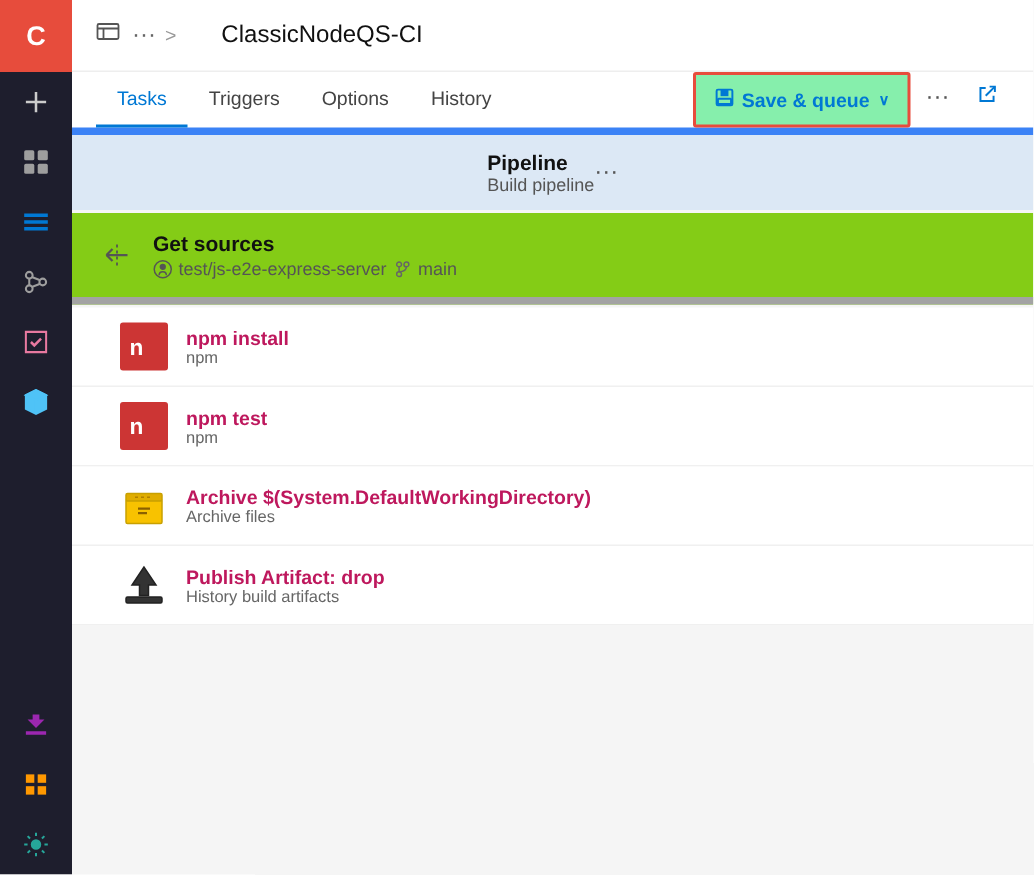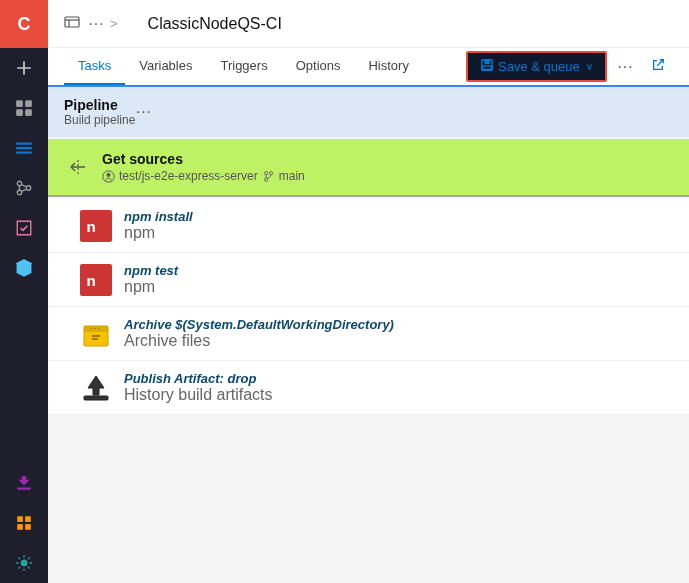--- a/index.html
+++ b/index.html
@@ -95,23 +95,22 @@
     .topbar-breadcrumb .title {
       font-size: 16px;
       font-weight: 400;
       color: #111;
       margin-left: 24px;
     }
 
     
     .nav-tabs {
       display: flex;
-      align-items: center;
       padding: 0 16px;
-      border-bottom: 2px solid #3b82f6;
+      border-bottom: 5px solid #3b82f6;
       background: #fff;
       gap: 0;
     }
     .nav-tab {
       padding: 10px 14px;
       color: #444;
       cursor: pointer;
       font-size: 13px;
       border-bottom: 2px solid transparent;
       white-space: nowrap;
@@ -122,25 +121,25 @@
       font-weight: 500;
     }
     .nav-spacer { flex: 1; }
     .save-queue-btn {
       display: flex;
       align-items: center;
       gap: 4px;
       padding: 5px 12px;
       border: 2px solid #e74c3c;
       border-radius: 2px;
-      background: #0f172a;
+      background: #86efac;
       color: #0078d4;
       cursor: pointer;
       font-size: 13px;
-      font-weight: 400;
+      font-weight: 700;
     }
     .save-queue-btn .save-icon {
       color: #0078d4;
       font-size: 14px;
     }
     .save-queue-btn .chevron {
       color: #0078d4;
       font-size: 10px;
       margin-left: 2px;
     }
@@ -164,46 +163,46 @@
       background: #f5f5f5;
       padding: 0;
     }
 
     
     .pipeline-section {
       background: #dce8f5;
       padding: 10px 16px;
       display: flex;
       align-items: center;
-      justify-content: flex-start;
+      justify-content: center;
       margin-bottom: 2px;
     }
     .pipeline-info .pipeline-title {
       font-weight: 600;
       font-size: 14px;
       color: #111;
     }
     .pipeline-info .pipeline-sub {
       font-size: 12px;
       color: #555;
     }
     .pipeline-more {
       color: #555;
       cursor: pointer;
       font-size: 16px;
     }
 
     
     .get-sources-section {
-      background: #bef264;
+      background: #84cc16;
       padding: 12px 16px;
       display: flex;
       align-items: center;
       gap: 10px;
-      border-bottom: 2px solid #a3a3a3;
+      border-bottom: 5px solid #a3a3a3;
       margin-bottom: 2px;
     }
     .get-sources-icon {
       width: 28px;
       height: 28px;
       display: flex;
       align-items: center;
       justify-content: center;
       color: #666;
     }
@@ -284,25 +283,24 @@
       width: 32px;
       height: 32px;
       display: flex;
       align-items: center;
       justify-content: center;
       border-radius: 2px;
     }
     .task-info .task-title {
       font-weight: 600;
       font-size: 13px;
-      color: #0c4a6e;
-      font-style: italic;
+      color: #be185d;
     }
     .task-info .task-sub {
-      font-size: 16px;
+      font-size: 11px;
       color: #666;
     }
 
     
     .task-indent {
       padding-left: 32px;
     }
   </style>
 </head>
 <body>
@@ -387,21 +385,20 @@
     </span>
     <div class="topbar-breadcrumb">
       <span class="dots">···</span>
       <span class="separator">&gt;</span>
       <span class="title">ClassicNodeQS-CI</span>
     </div>
   </div>
 
   <div class="nav-tabs">
     <div class="nav-tab active">Tasks</div>
-    <div class="nav-tab">Variables</div>
     <div class="nav-tab">Triggers</div>
     <div class="nav-tab">Options</div>
     <div class="nav-tab">History</div>
     <div class="nav-spacer"></div>
     <button class="save-queue-btn">
       <span class="save-icon">
         <svg width="14" height="14" viewBox="0 0 16 16" fill="none" stroke="#0078d4" stroke-width="1.5">
           <rect x="2" y="2" width="12" height="12" rx="1"></rect>
           <rect x="5" y="2" width="6" height="5" fill="#0078d4" stroke="none"></rect>
           <rect x="3" y="9" width="10" height="4" rx="0.5" stroke="#0078d4"></rect>

